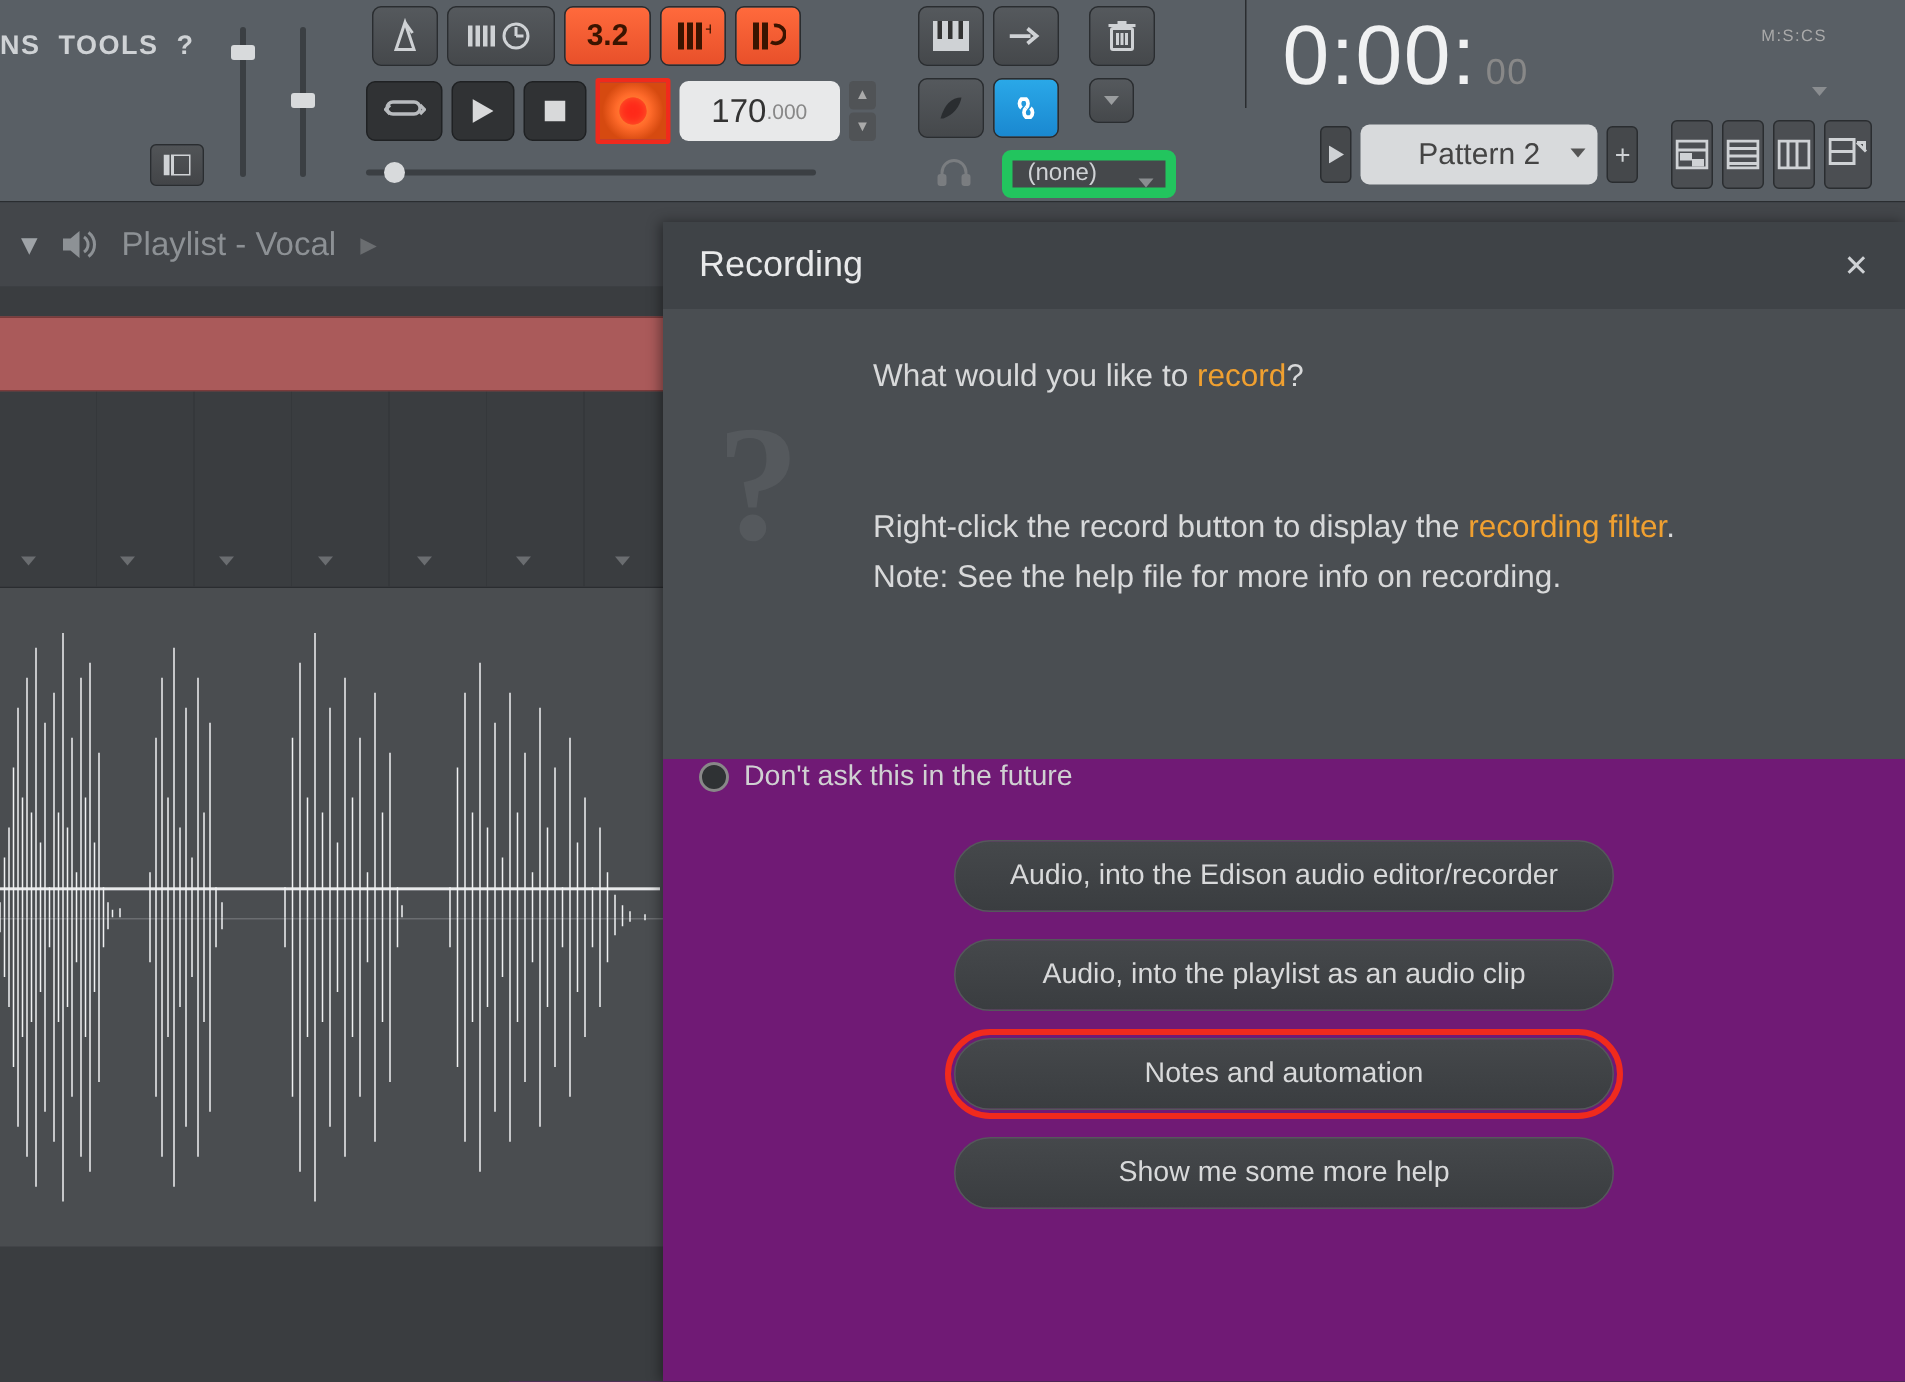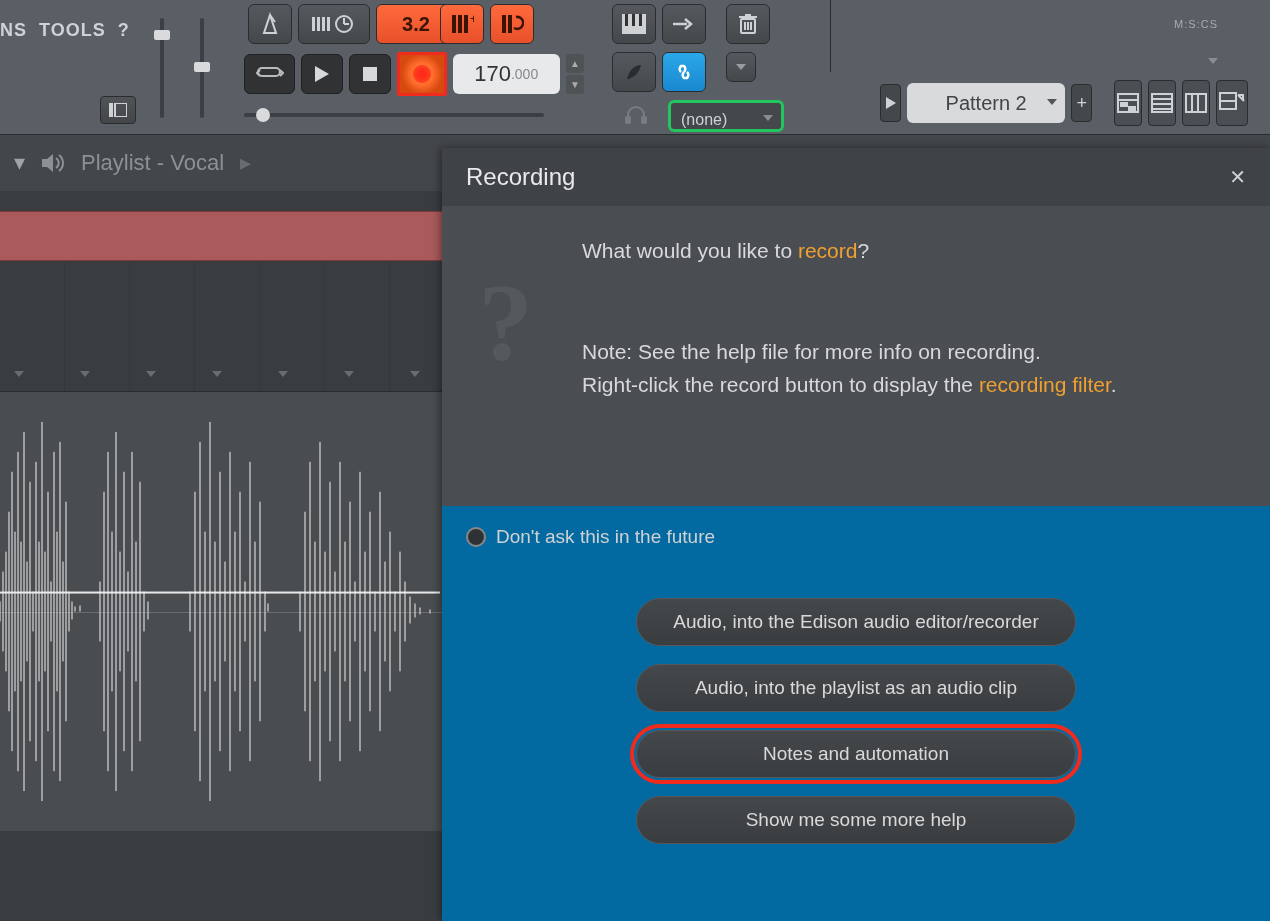--- a/index.html
+++ b/index.html
@@ -72,22 +72,22 @@
   .tempo-spin{width:20px;height:40px;display:flex;flex-direction:column;gap:2px;}
   .tempo-spin div{flex:1;background:#505356;border-radius:3px;display:flex;align-items:center;justify-content:center;font-size:10px;color:#aaa;}
   .slider-h {
     position:absolute; left:244px; top:108px; width:300px; height:14px;
   }
   .slider-h .tr{height:4px;background:#3b3f43;border-radius:2px;position:relative;top:5px;}
   .slider-h .th{position:absolute;left:12px;top:0;width:14px;height:14px;border-radius:50%;background:#d8dadc;}
   .linkbtn{background:linear-gradient(#2aa8e8,#1a88d0);}
   .none-box{
     position:absolute; left:668px; top:100px; width:116px; height:32px;
-    background:#45484b;border:3px solid #22c55e;border-radius:6px;
-    display:flex;align-items:flex-end;padding:0 10px;color:#cfd2d5;font-size:16px;
+    background:#45484b;border:7px solid #22c55e;border-radius:6px;
+    display:flex;align-items:flex-start;padding:0 10px;color:#cfd2d5;font-size:16px;
   }
   .none-tri{position:absolute;right:8px;top:12px;width:0;height:0;border-left:5px solid transparent;border-right:5px solid transparent;border-top:6px solid #8a8d90;}
   
   .timer-panel{
     position:absolute; right:22px; top:0; width:418px; height:72px;
     border-left:1px solid #2a2d30;
     display:flex;align-items:center; padding-left:24px;
   }
   .time-display{
     font-family: "Arial Narrow", Arial, sans-serif; color:#f0f1f2;
@@ -123,35 +123,35 @@
   .trk-marks span{width:0;height:0;border-left:5px solid transparent;border-right:5px solid transparent;border-top:6px solid #6a6d70;}
   .wave-clip{
     height:440px;background:#4a4d50;border-top:1px solid #2a2d30;position:relative;overflow:hidden;
   }
   .wave-clip .mid{position:absolute;left:0;right:0;top:50%;height:1px;background:#6a6d70;}
   .wave-svg{position:absolute;left:0;top:0;width:440px;height:100%;}
   
   
   .dialog{
     position:absolute; left:442px; top:148px; right:0; bottom:0;
-    background:#0369a1; box-shadow:-2px 0 8px rgba(0,0,0,0.4);
+    background:#701a75; box-shadow:-2px 0 8px rgba(0,0,0,0.4);
     display:flex;flex-direction:column;
   }
   .dlg-title{
     height:58px;background:#3f4347;display:flex;align-items:center;
     padding:0 24px;font-size:24px;color:#e8e9ea;justify-content:space-between;
   }
   .dlg-close{font-size:20px;color:#cfd2d5;cursor:pointer;}
   .dlg-body{
     background:#4a4e52;padding:28px 32px 40px 140px; position:relative; min-height:300px;
     font-size:21px;color:#d8d9da;line-height:1.6;
   }
   .qmark{position:absolute;left:36px;top:28px;font-size:110px;color:#55595d;font-weight:700;font-family:Georgia,serif;}
   .hl{color:#f0a030;}
-  .chk-row{display:flex;align-items:center;gap:10px;padding:20px 24px;font-size:19px;color:#d0d1d2;}
+  .chk-row{display:flex;align-items:center;gap:10px;padding:1px 24px;font-size:19px;color:#d0d1d2;}
   .chk{width:20px;height:20px;border:2px solid #888;border-radius:50%;background:#2f3234;}
   .btn-col{display:flex;flex-direction:column;align-items:center;gap:18px;padding:30px 0 20px;}
   .opt-btn{
     width:440px;height:48px;border-radius:24px;
     background:linear-gradient(#45484b,#3a3d40);
     border:1px solid #55585b;
     color:#d8d9da;font-size:19px;
     display:flex;align-items:center;justify-content:center;
   }
   .opt-btn.hl-border{outline:4px solid #f02a1d;outline-offset:2px;text-align:center;}
@@ -194,21 +194,21 @@
       <svg width="44" height="22" viewBox="0 0 44 22">
         <rect x="0" y="4" width="3" height="14" fill="#cfd2d5"></rect>
         <rect x="5" y="4" width="3" height="14" fill="#cfd2d5"></rect>
         <rect x="10" y="4" width="3" height="14" fill="#cfd2d5"></rect>
         <rect x="15" y="4" width="3" height="14" fill="#cfd2d5"></rect>
         <circle cx="32" cy="11" r="8" fill="none" stroke="#cfd2d5" stroke-width="2"></circle>
         <line x1="32" y1="11" x2="32" y2="5" stroke="#cfd2d5" stroke-width="2"></line>
         <line x1="32" y1="11" x2="37" y2="11" stroke="#cfd2d5" stroke-width="2"></line>
       </svg>
     </div>
-  <div class="seg-btn orange" style="left:376px;top:4px;width:80px;">
+  <div class="seg-btn orange" style="left:376px;top:4px;width:58px;">
       <span>3.2</span>
     </div>
   <div class="seg-btn orange" style="left:440px;top:4px;">
       <svg width="24" height="22" viewBox="0 0 24 22" fill="#3a1400">
         <rect x="2" y="2" width="4" height="18"></rect>
         <rect x="8" y="2" width="4" height="18"></rect>
         <rect x="14" y="2" width="4" height="18"></rect>
         <text x="20" y="10" font-size="12" fill="#3a1400">+</text>
       </svg>
     </div>
@@ -301,20 +301,24 @@
         <rect x="2" y="14" width="4" height="6" rx="1" fill="#7a7d80"></rect>
         <rect x="18" y="14" width="4" height="6" rx="1" fill="#7a7d80"></rect>
       </svg>
     </div>
   <div class="none-box">
       <span>(none)</span>
       <div class="none-tri"></div>
     </div>
 
   <div class="timer-panel">
+    <div class="time-display">
+        <span>0:00:</span>
+        <span class="ms">00</span>
+      </div>
     <div class="time-label">M:S:CS</div>
     <div class="time-tri"></div>
   </div>
 
   <div class="pattern-row">
     <div class="pattern-play">
         <svg width="10" height="12">
           <polygon points="0,0 10,6 0,12" fill="#cfd2d5"></polygon>
         </svg>
       </div>
@@ -410,24 +414,24 @@
   <div class="dlg-title">
     <span>Recording</span>
     <span class="dlg-close">✕</span>
   </div>
   <div class="dlg-body">
     <div class="qmark">?</div>
     <p>
       <span>What would you like to </span><span class="hl">record</span><span>?</span>
     </p>
     <br><br>
-    <p>Note: See the help file for more info on recording.</p>
     <p>
       <span>Right-click the record button to display the </span><span class="hl">recording filter</span><span>.</span>
     </p>
+    <p>Note: See the help file for more info on recording.</p>
   </div>
   <div class="chk-row">
     <div class="chk"></div>
     <span>Don't ask this in the future</span>
   </div>
   <div class="btn-col">
     <div class="opt-btn">Audio, into the Edison audio editor/recorder</div>
     <div class="opt-btn">Audio, into the playlist as an audio clip</div>
     <div class="opt-btn hl-border">Notes and automation</div>
     <div class="opt-btn">Show me some more help</div>

